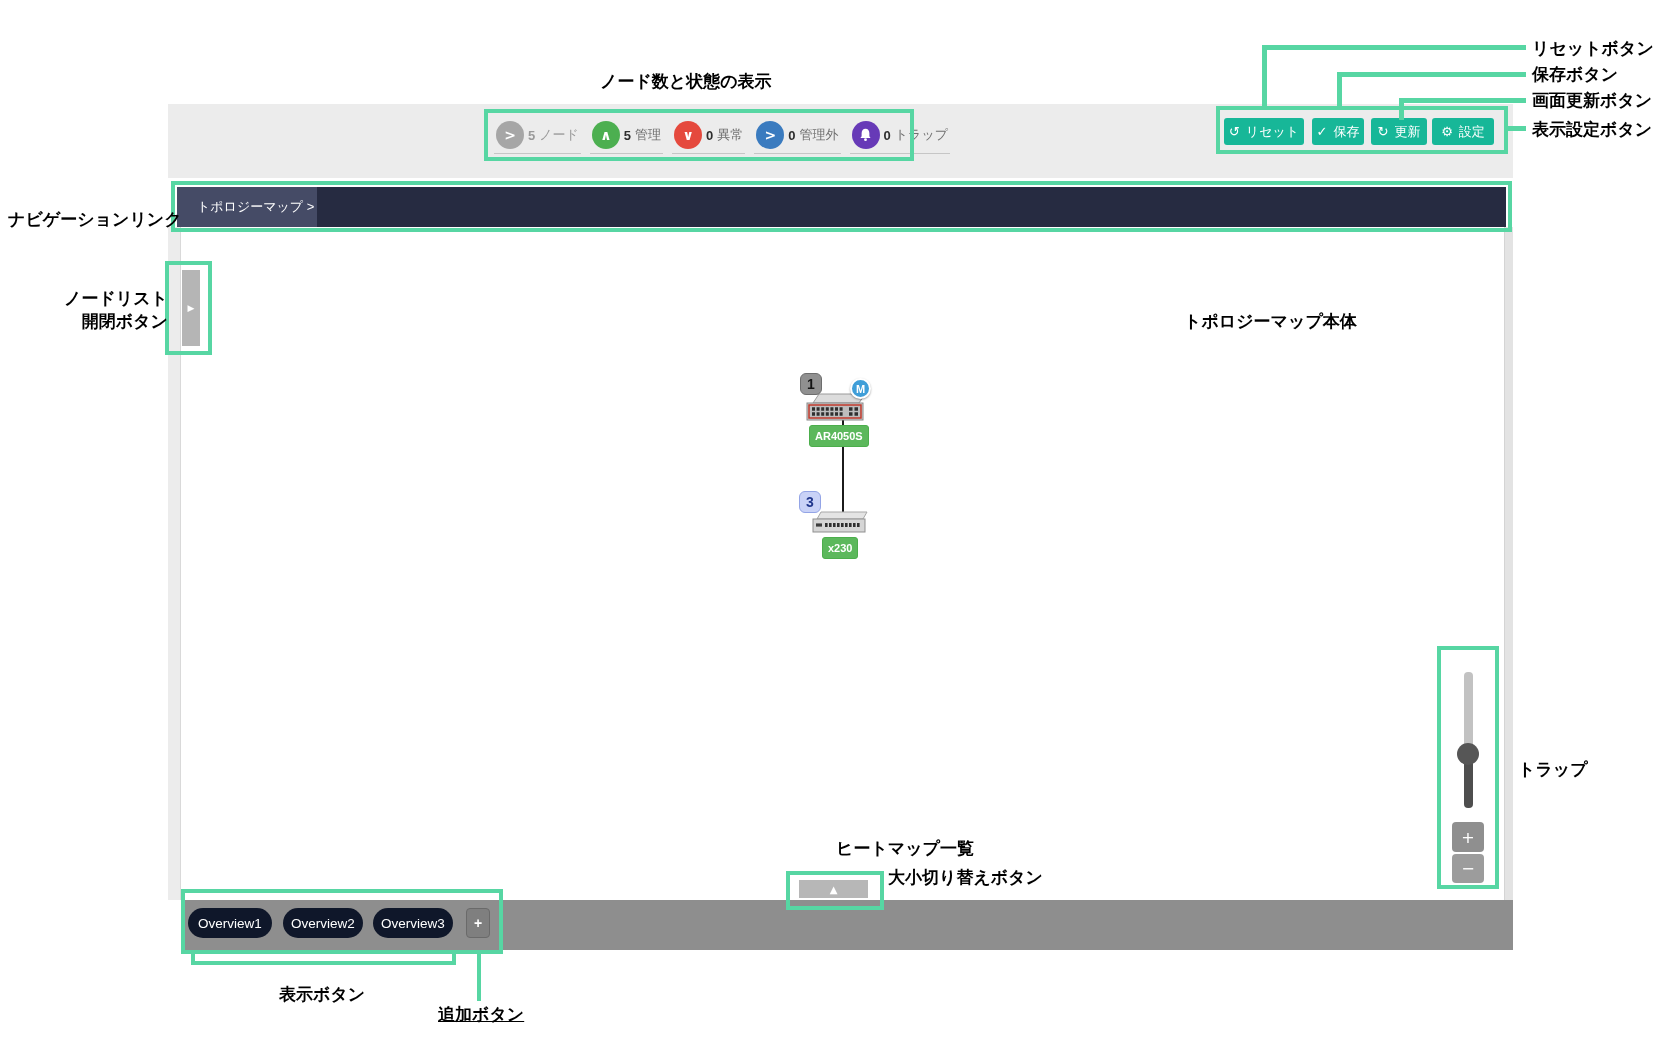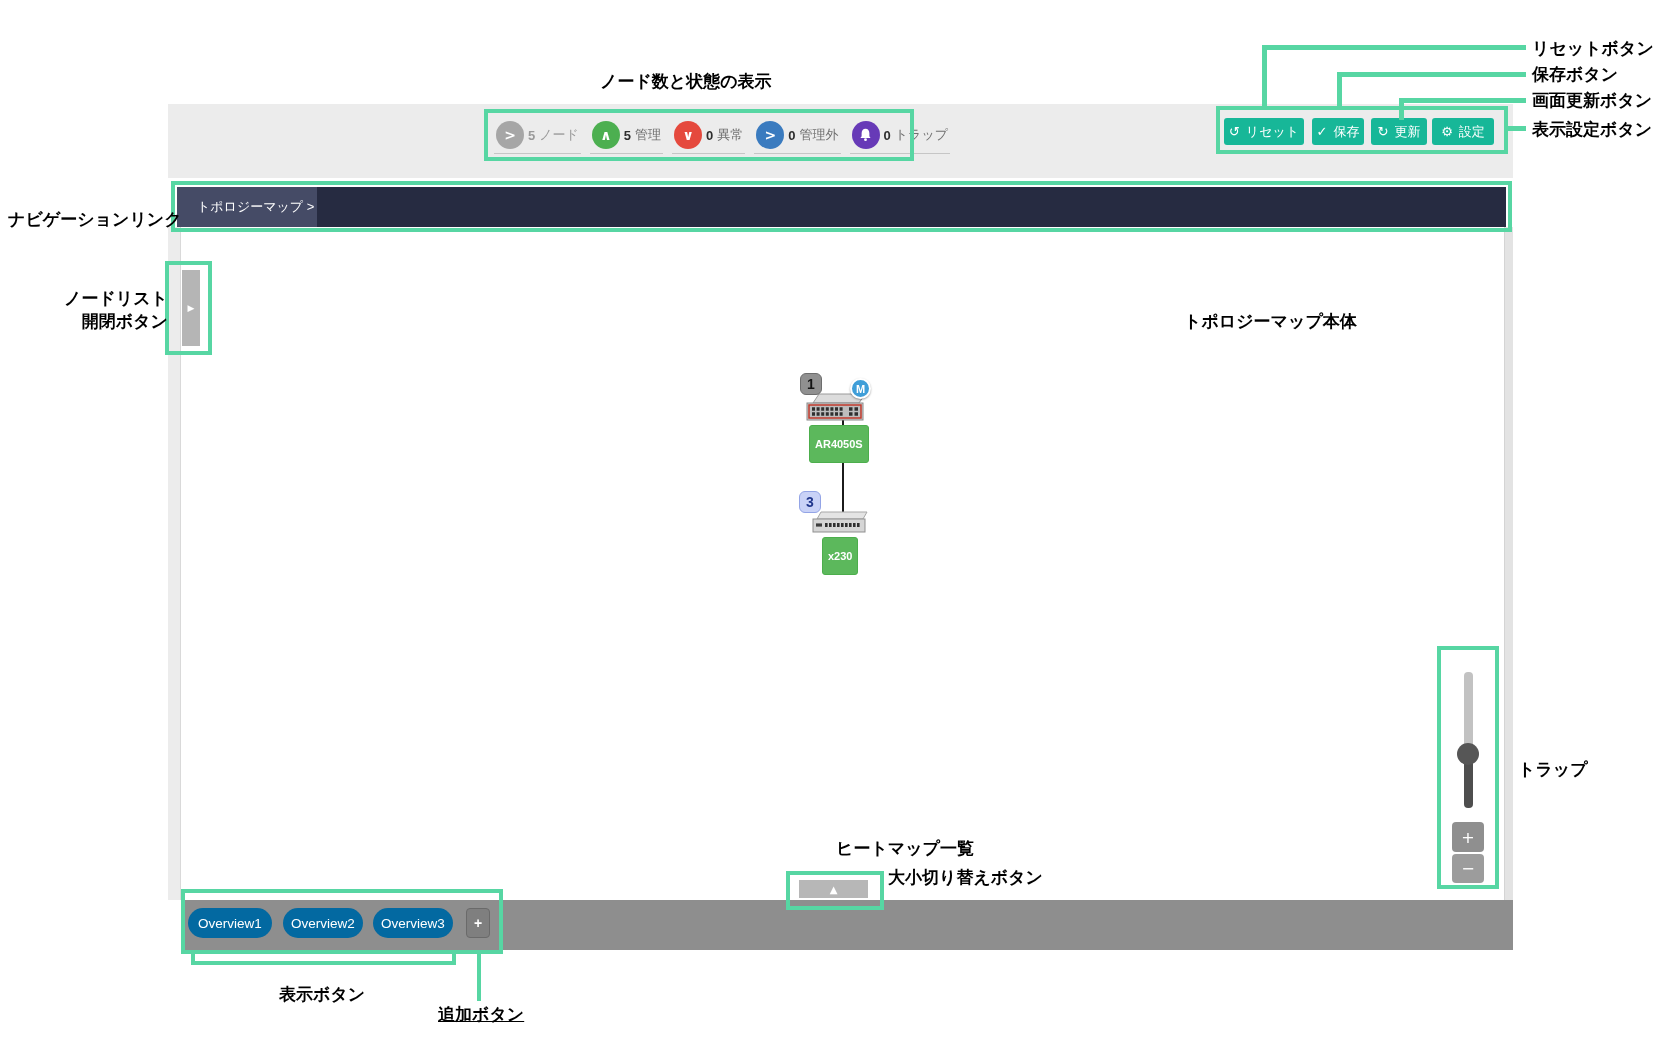--- a/index.html
+++ b/index.html
@@ -96,21 +96,21 @@
               align-items:center; justify-content:center; font-size:14px; font-weight:bold; }
   #node1-num { left:800px; top:373px; background:#909090; border:1px solid #6d6d6d; color:#141414; }
   #node3-num { left:799px; top:491px; background:#c9d2f7; border:1px solid #93a4e6; color:#20368c; }
   .m-badge { position:absolute; left:850px; top:378px; width:21px; height:21px; border-radius:50%;
              background:#3f9ed8; border:2px solid #fff; color:#fff; font-size:11px; font-weight:bold;
              display:flex; align-items:center; justify-content:center; box-shadow:0 1px 2px rgba(0,0,0,.35); }
   .dev { position:absolute; cursor:pointer; }
   #dev-router { left:806px; top:392px; }
   #dev-switch { left:812px; top:509px; }
   .dev-label { position:absolute; background:#5cb85c; color:#fff; font-size:11px; font-weight:bold;
-               padding:12px 5px; border-radius:3px; border:1px solid #4cae4c; }
+               padding:4px 5px; border-radius:3px; border:1px solid #4cae4c; }
   #lbl-ar { left:809px; top:425px; }
   #lbl-x  { left:822px; top:537px;text-align:center; }
 
   
   .z-track-top { position:absolute; left:1464px; top:672px; width:9px; height:86px; background:#c2c2c2;
                  border-radius:4px; cursor:pointer; }
   .z-track-bot { position:absolute; left:1464px; top:752px; width:9px; height:56px; background:#4e4e4e;
                  border-radius:4px; cursor:pointer; }
   .z-thumb { position:absolute; left:1457px; top:743px; width:22px; height:22px; border-radius:50%;
              background:#565656; cursor:pointer; }
@@ -120,21 +120,21 @@
   #z-plus  { top:822px; height:30px; }
   #z-minus { top:854px; height:29px; background:#9c9c9c; }
 
   
   .hm-btn { position:absolute; left:797px; top:878px; width:73px; height:22px; background:#b7b7b7;
             border:2px solid #fff; color:#fff; font-size:10px; display:flex; align-items:center;
             justify-content:center; cursor:pointer; font-family:"DejaVu Sans", sans-serif; }
 
   
   .bbar { position:absolute; left:181px; top:900px; width:1332px; height:50px; background:#8e8e8e; }
-  .ovbtn { position:absolute; top:908px; height:30px; background:#0369a1; color:#fff; border:none;
+  .ovbtn { position:absolute; top:908px; height:30px; background:#0f172a; color:#fff; border:none;
            border-radius:15px; font-size:13.5px; display:flex; align-items:center; justify-content:center;
            cursor:pointer; font-family:inherit; }
   #ov1 { left:188px; width:84px; }
   #ov2 { left:283px; width:80px; }
   #ov3 { left:373px; width:80px; }
   .addbtn { position:absolute; left:466px; top:908px; width:24px; height:30px; background:#7f7f7f;
             border:1px solid #6a6a6a; border-radius:4px; color:#fff; font-size:14px; font-weight:bold;
             display:flex; align-items:center; justify-content:center; cursor:pointer; }
 </style>
 </head>

